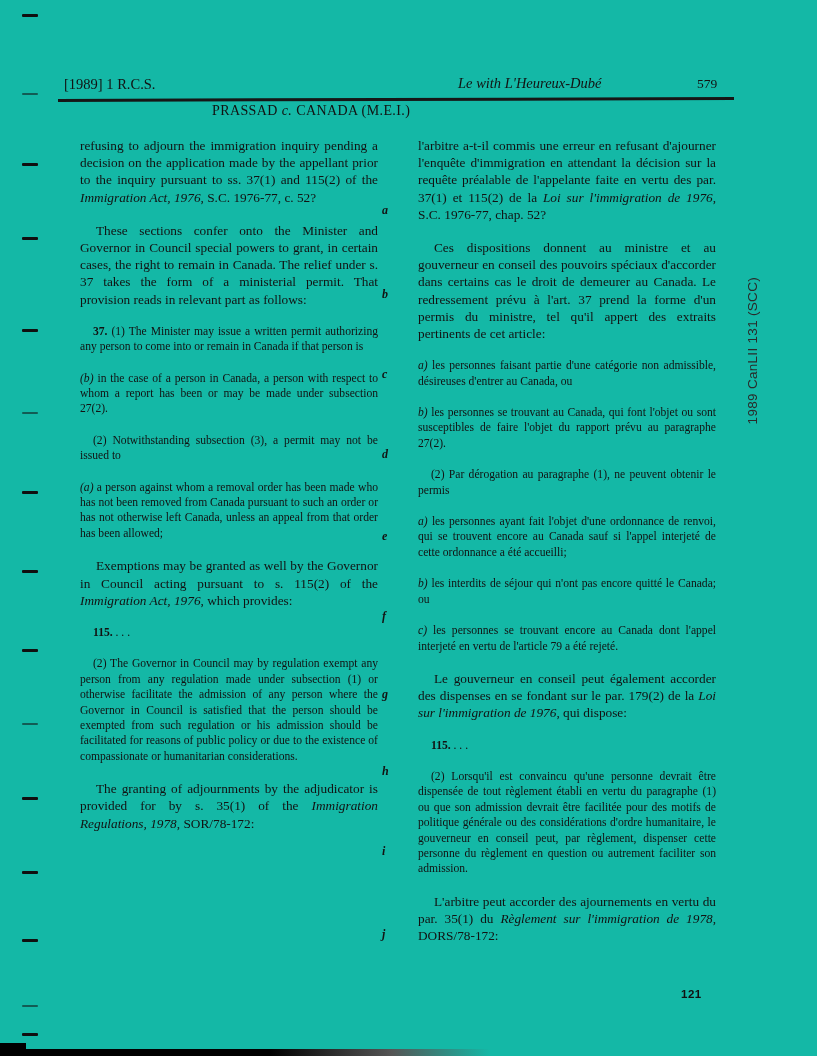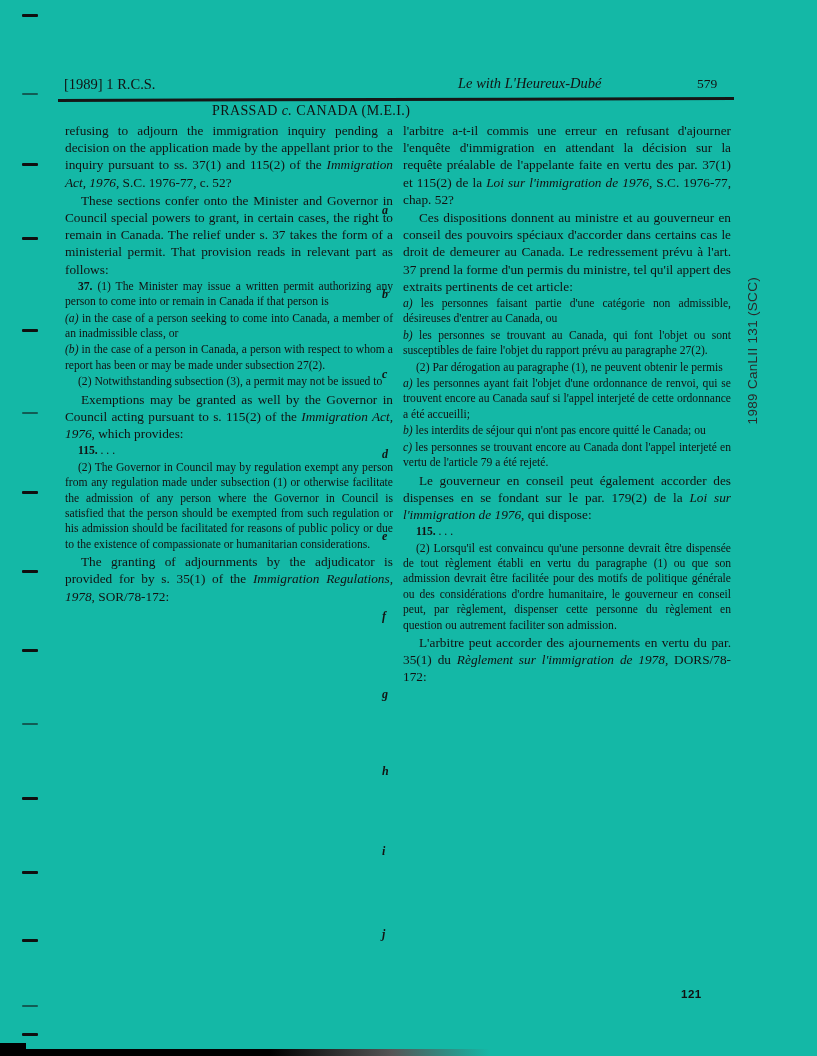--- a/index.html
+++ b/index.html
@@ -12,21 +12,21 @@
   .hdr-citation{position:absolute;left:64px;top:76px;font-size:14.5px;}
   .hdr-case{position:absolute;left:212px;top:79px;font-size:14px;letter-spacing:.4px;white-space:nowrap;margin-top:24px;}
   .hdr-case .vs{font-style:italic;text-transform:lowercase;}
   .hdr-judge{position:absolute;left:458px;top:75px;font-size:14.5px;font-style:italic;white-space:nowrap;}
   .hdr-page{position:absolute;left:697px;top:76px;font-size:13.5px;}
   .hdr-rule{position:absolute;left:58px;top:98px;width:676px;height:3px;background:#161616;transform:rotate(-0.15deg);}
   
   .col{position:absolute;top:121px;width:330px;}
   .col-left{left:64px;}
   .col-right{left:402px;}
-  .col p{margin:1px;}
+  .col p{margin:16px;}
   .body-first,.body{font-size:13.3px;line-height:17.2px;text-align:justify;}
   .body-first{margin-top:0;}
   .body{text-indent:16px;margin-top:19px;}
   .quote{font-size:11.6px;line-height:15.4px;text-align:justify;text-indent:13px;margin-top:8px;}
   .quote-sub{font-size:11.6px;line-height:15.4px;text-align:justify;margin-left:13px;margin-top:5px;}
   .it{font-style:italic;}
   .bd{font-weight:bold;}
   
   .mletter{
     position:absolute;left:382px;font-size:12px;font-style:italic;font-weight:bold;
@@ -66,23 +66,23 @@
     <span class="hdr-case"><span>PRASSAD</span> <span class="vs">c.</span> <span>CANADA (M.E.I.)</span></span>
     <span class="hdr-judge">Le with L'Heureux-Dubé</span>
     <span class="hdr-page">579</span>
     <div class="hdr-rule"></div>
   </div>
 
   <div class="col col-left">
       <p class="body-first"><span>refusing to adjourn the immigration inquiry pending a decision on the application made by the appellant prior to the inquiry pursuant to ss. 37(1) and 115(2) of the </span><span class="it">Immigration Act, 1976</span><span>, S.C. 1976-77, c. 52?</span></p>
       <p class="body"><span>These sections confer onto the Minister and Governor in Council special powers to grant, in certain cases, the right to remain in Canada. The relief under s. 37 takes the form of a ministerial permit. That provision reads in relevant part as follows:</span></p>
       <p class="quote"><span class="bd">37.</span><span> (1) The Minister may issue a written permit authorizing any person to come into or remain in Canada if that person is</span></p>
-      <p class="quote-sub"><span class="it">(a)</span><span> in the case of a person seeking to come into Canada, a member of an inadmissible class, or</span></p>
       <p class="quote-sub"><span class="it">(b)</span><span> in the case of a person in Canada, a person with respect to whom a report has been or may be made under subsection 27(2).</span></p>
       <p class="quote"><span>(2) Notwithstanding subsection (3), a permit may not be issued to</span></p>
+      <p class="quote-sub"><span class="it">(a)</span><span> a person against whom a removal order has been made who has not been removed from Canada pursuant to such an order or has not otherwise left Canada, unless an appeal from that order has been allowed;</span></p>
       <p class="body"><span>Exemptions may be granted as well by the Governor in Council acting pursuant to s. 115(2) of the </span><span class="it">Immigration Act, 1976</span><span>, which provides:</span></p>
       <p class="quote"><span class="bd">115.</span><span> . . .</span></p>
       <p class="quote"><span>(2) The Governor in Council may by regulation exempt any person from any regulation made under subsection (1) or otherwise facilitate the admission of any person where the Governor in Council is satisfied that the person should be exempted from such regulation or his admission should be facilitated for reasons of public policy or due to the existence of compassionate or humanitarian considerations.</span></p>
       <p class="body"><span>The granting of adjournments by the adjudicator is provided for by s. 35(1) of the </span><span class="it">Immigration Regulations, 1978</span><span>, SOR/78-172:</span></p>
     </div>
   <div class="col col-right">
       <p class="body-first"><span>l'arbitre a-t-il commis une erreur en refusant d'ajourner l'enquête d'immigration en attendant la décision sur la requête préalable de l'appelante faite en vertu des par. 37(1) et 115(2) de la </span><span class="it">Loi sur l'immigration de 1976</span><span>, S.C. 1976-77, chap. 52?</span></p>
       <p class="body"><span>Ces dispositions donnent au ministre et au gouverneur en conseil des pouvoirs spéciaux d'accorder dans certains cas le droit de demeurer au Canada. Le redressement prévu à l'art. 37 prend la forme d'un permis du ministre, tel qu'il appert des extraits pertinents de cet article:</span></p>
       <p class="quote-sub"><span class="it">a)</span><span> les personnes faisant partie d'une catégorie non admissible, désireuses d'entrer au Canada, ou</span></p>
       <p class="quote-sub"><span class="it">b)</span><span> les personnes se trouvant au Canada, qui font l'objet ou sont susceptibles de faire l'objet du rapport prévu au paragraphe 27(2).</span></p>

